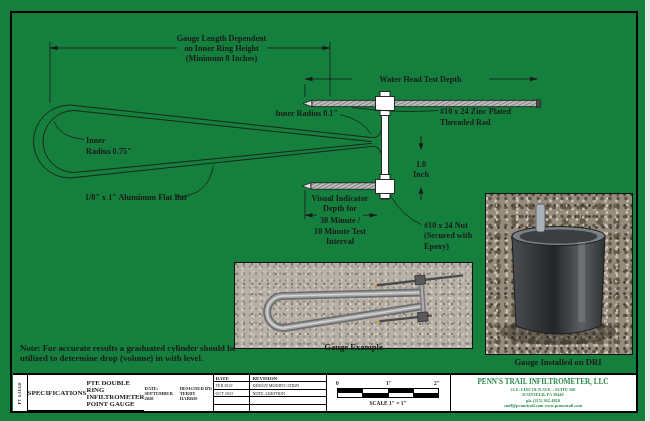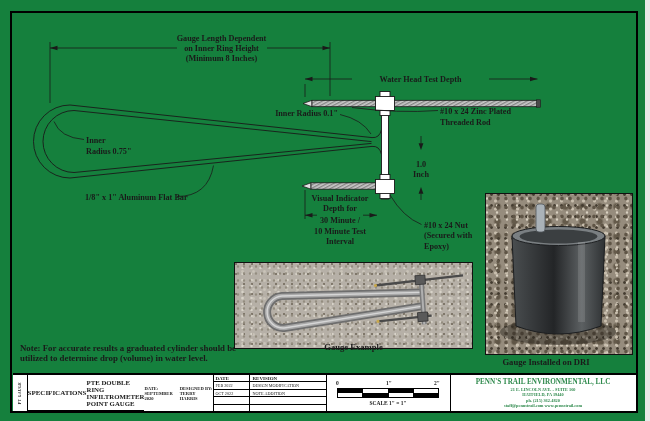--- a/index.html
+++ b/index.html
@@ -29,21 +29,21 @@
     background-image:
       radial-gradient(circle,#5f5546 0 1.2px,transparent 2.4px),
       radial-gradient(circle,#c9bfae 0 1px,transparent 2px),
       radial-gradient(circle,#433b2f 0 .9px,transparent 1.8px),
       radial-gradient(circle,#d8d0c0 0 .8px,transparent 1.6px),
       radial-gradient(circle,rgba(84,74,58,.75) 0 2.2px,transparent 4.4px);
     background-size:8px 9px,11px 8px,7px 11px,10px 7px,17px 15px;
     background-position:0 0,4px 3px,2px 6px,6px 1px,3px 5px;}
   .caption{position:absolute;text-align:center;font-weight:700;font-size:8.6px;}
   .cap1{left:234px;top:342px;width:239px;}
-  .cap2{left:472px;top:357px;width:148px;}
+  .cap2{left:484px;top:357px;width:148px;}
 
   
   .titleblock{position:absolute;left:12.5px;top:373px;width:623px;height:38px;
               border-top:2.5px solid #000;display:flex;background:#fff;box-sizing:border-box;}
   .tb-cell{border-right:1.5px solid #000;box-sizing:border-box;height:100%;}
   .tb-side{width:15px;display:flex;align-items:center;justify-content:center;}
   .tb-side span{writing-mode:vertical-rl;transform:rotate(180deg);font-size:3.5px;font-weight:700;letter-spacing:.5px;color:#222;}
   .tb-spec{width:186px;display:flex;flex-direction:row;}
   .tb-spec .r1{flex:0 0 11px;border-bottom:1px solid #000;display:flex;align-items:center;justify-content:center;font-weight:700;font-size:7px;}
   .tb-spec .r2{flex:0 0 13px;border-bottom:1px solid #000;display:flex;align-items:center;justify-content:center;font-weight:700;font-size:6.8px;}
@@ -153,21 +153,21 @@
     <text x="340" y="223" text-anchor="middle">30 Minute /</text>
     <text x="340" y="233.5" text-anchor="middle">10 Minute Test</text>
     <text x="340" y="244" text-anchor="middle">Interval</text>
     <text x="424" y="227.5">#10 x 24 Nut</text>
     <text x="424" y="238">(Secured with</text>
     <text x="424" y="248.5">Epoxy)</text>
   </svg>
 
   <div class="note">
     <div>Note: For accurate results a graduated cylinder should be</div>
-    <div>utilized to determine drop (volume) in water level.</div>
+    <div>utilized to determine drop (volume) in with level.</div>
   </div>
 
   <div class="photo photo1">
     <svg width="236" height="84" viewBox="0 0 236 84">
       <g transform="rotate(-4 120 45)">
         <path d="M186,34 L48,28 A15,15 0 0 0 48,60 L186,48" fill="none" stroke="#6e6e6e" stroke-width="8" stroke-linecap="round"></path>
         <path d="M186,34 L48,28 A15,15 0 0 0 48,60 L186,48" fill="none" stroke="#a8a8a8" stroke-width="4.5" stroke-linecap="round"></path>
         <path d="M186,34 L48,28 A15,15 0 0 0 48,60 L186,48" fill="none" stroke="#d6d6d6" stroke-width="1.4" stroke-linecap="round"></path>
         <line x1="188" y1="20" x2="188" y2="66" stroke="#7a7a7a" stroke-width="5"></line>
         <line x1="188" y1="20" x2="188" y2="66" stroke="#b0b0b0" stroke-width="2"></line>
@@ -256,20 +256,20 @@
             <div class="w"></div>
           </div>
         <div class="seg">
             <div class="w"></div>
             <div class="b"></div>
           </div>
       </div>
       <div class="scale-label">SCALE 1" = 1"</div>
     </div>
     <div class="tb-cell tb-co">
-      <div class="co-name" style="color: rgb(47, 138, 77);">PENN'S TRAIL ENVIRONMENTAL, LLC</div>
+      <div class="co-name" style="color: rgb(47, 138, 77);">PENN'S TRAIL INFILTROMETER, LLC</div>
       <div class="co-line" style="color: rgb(47, 138, 77);">21 E. LINCOLN AVE. - SUITE 160</div>
       <div class="co-line" style="color: rgb(47, 138, 77);">HATFIELD, PA 19440</div>
       <div class="co-line" style="color: rgb(47, 138, 77);">ph. (215) 362-4820</div>
       <div class="co-line" style="color: rgb(47, 138, 77);">staff@pennstrail.com    www.pennstrail.com</div>
     </div>
   </div>
 </div>
 
 </body></html>

